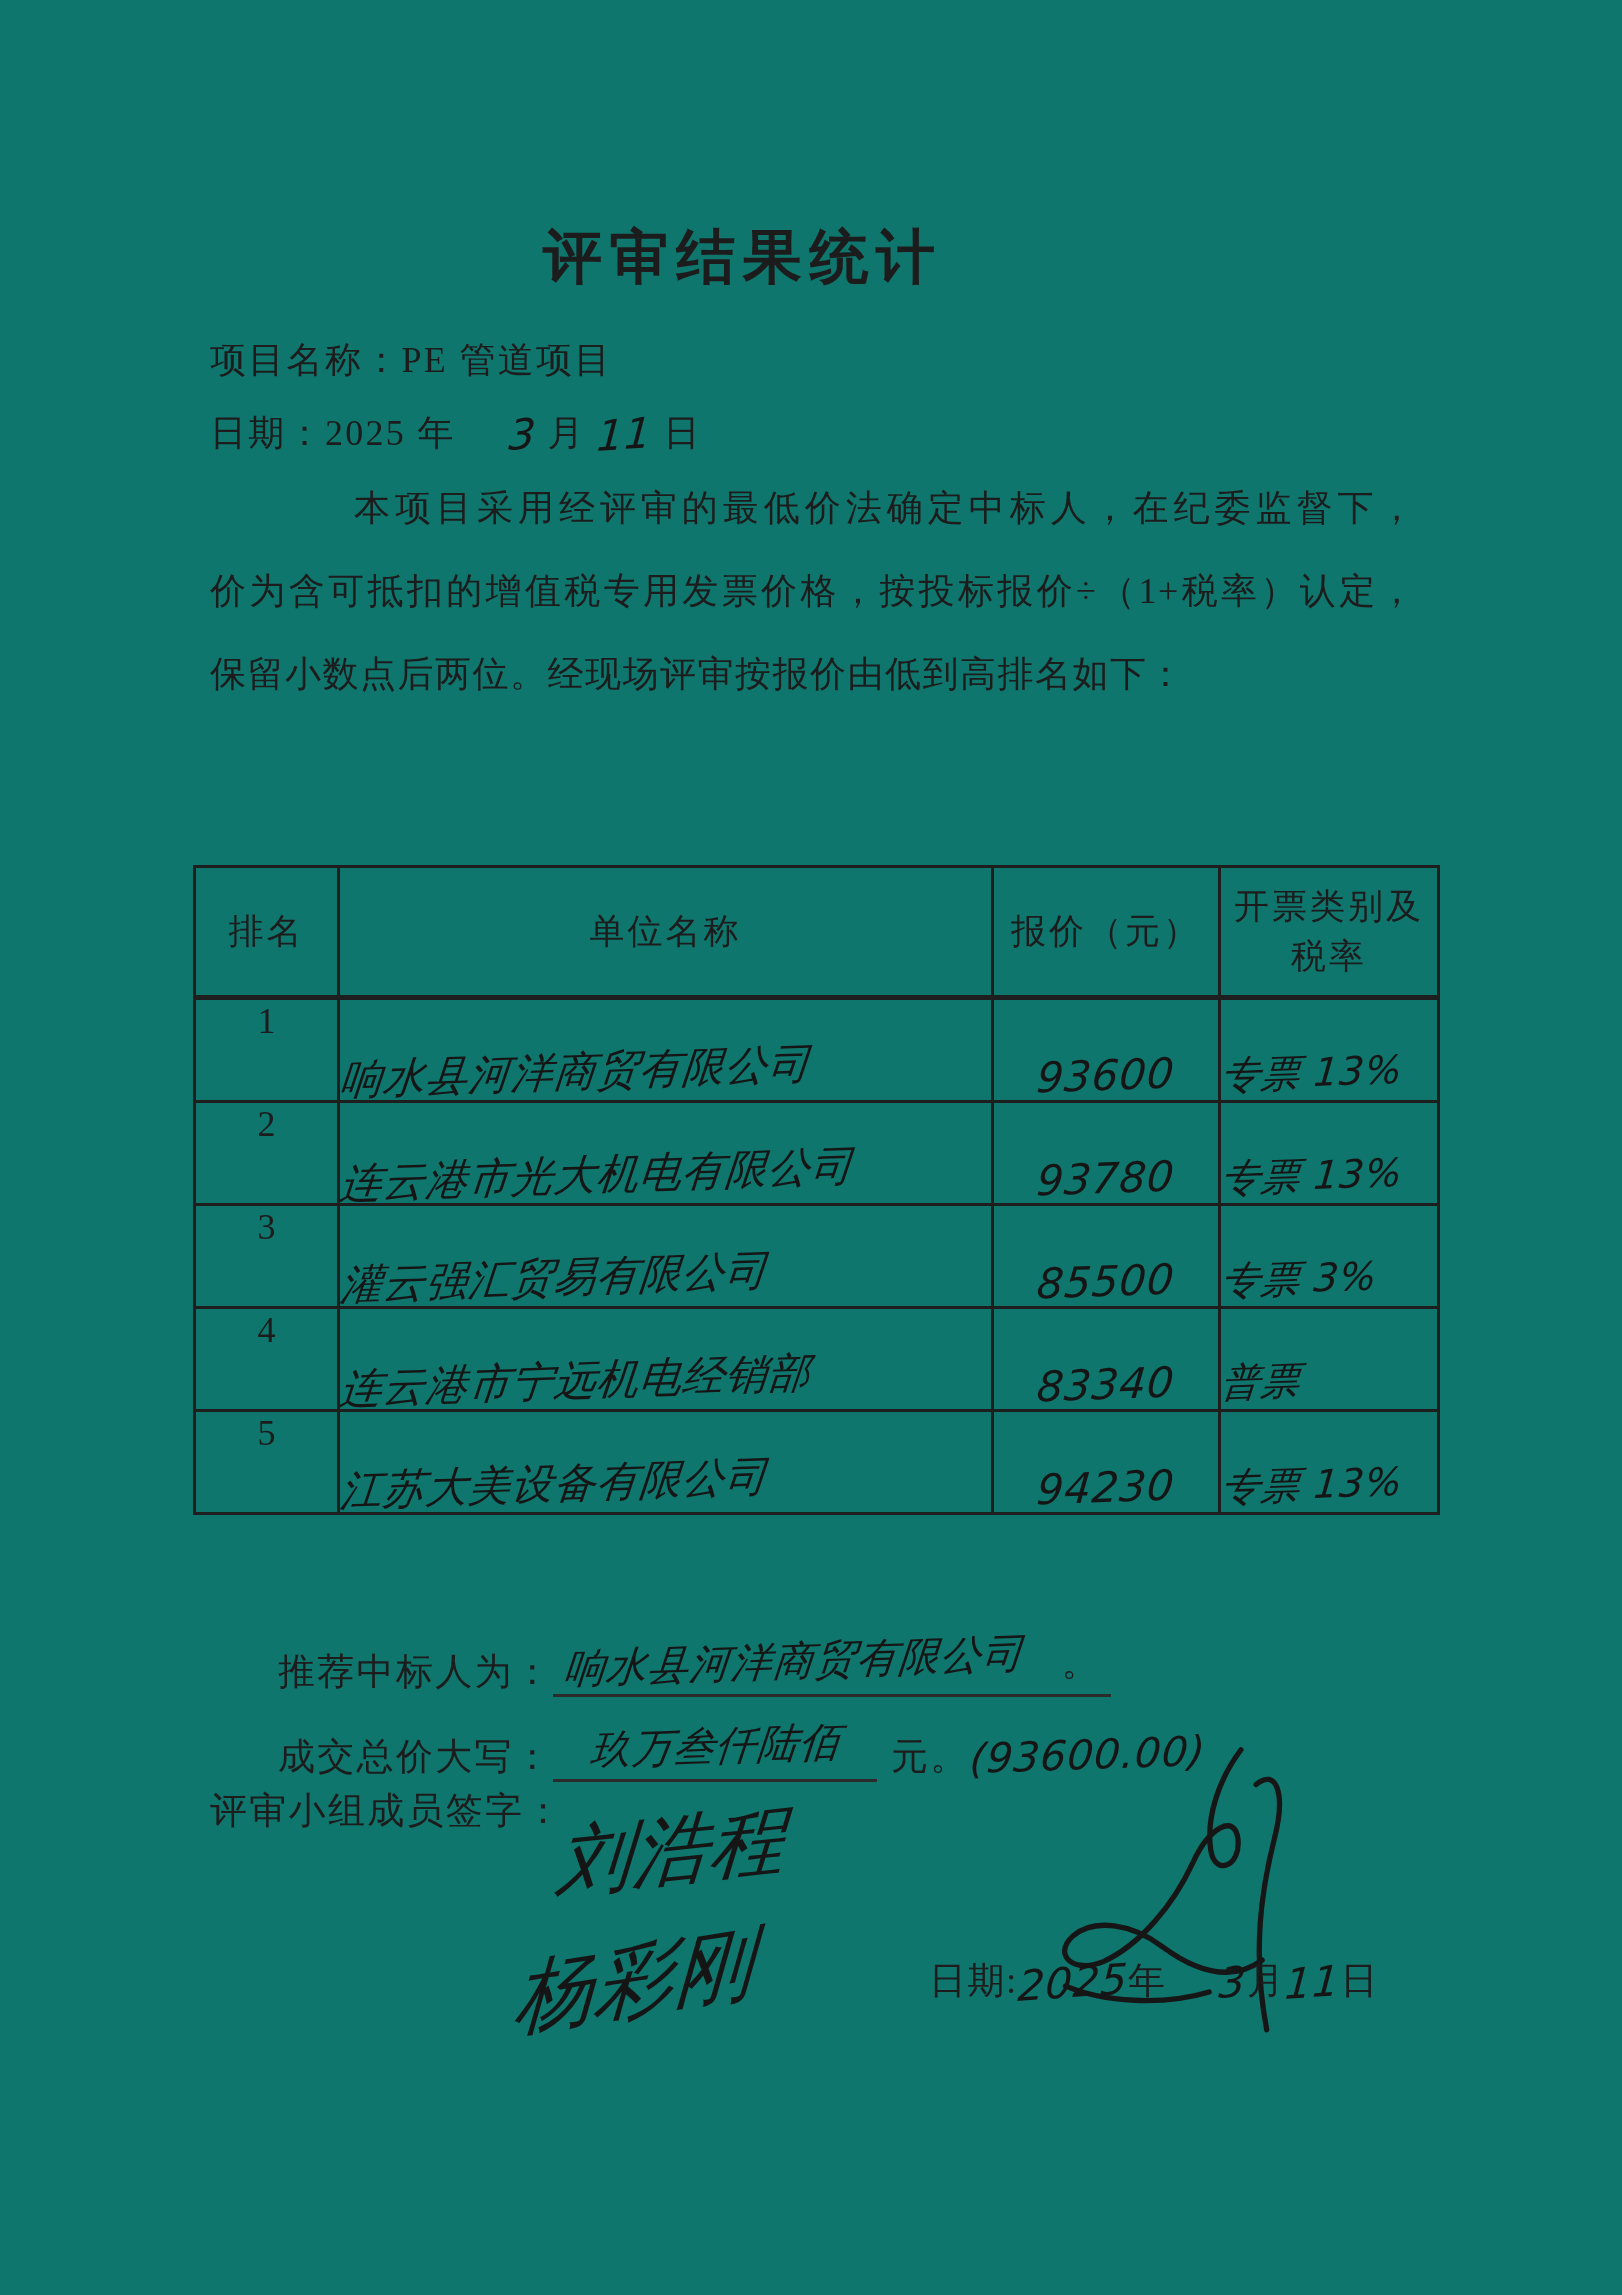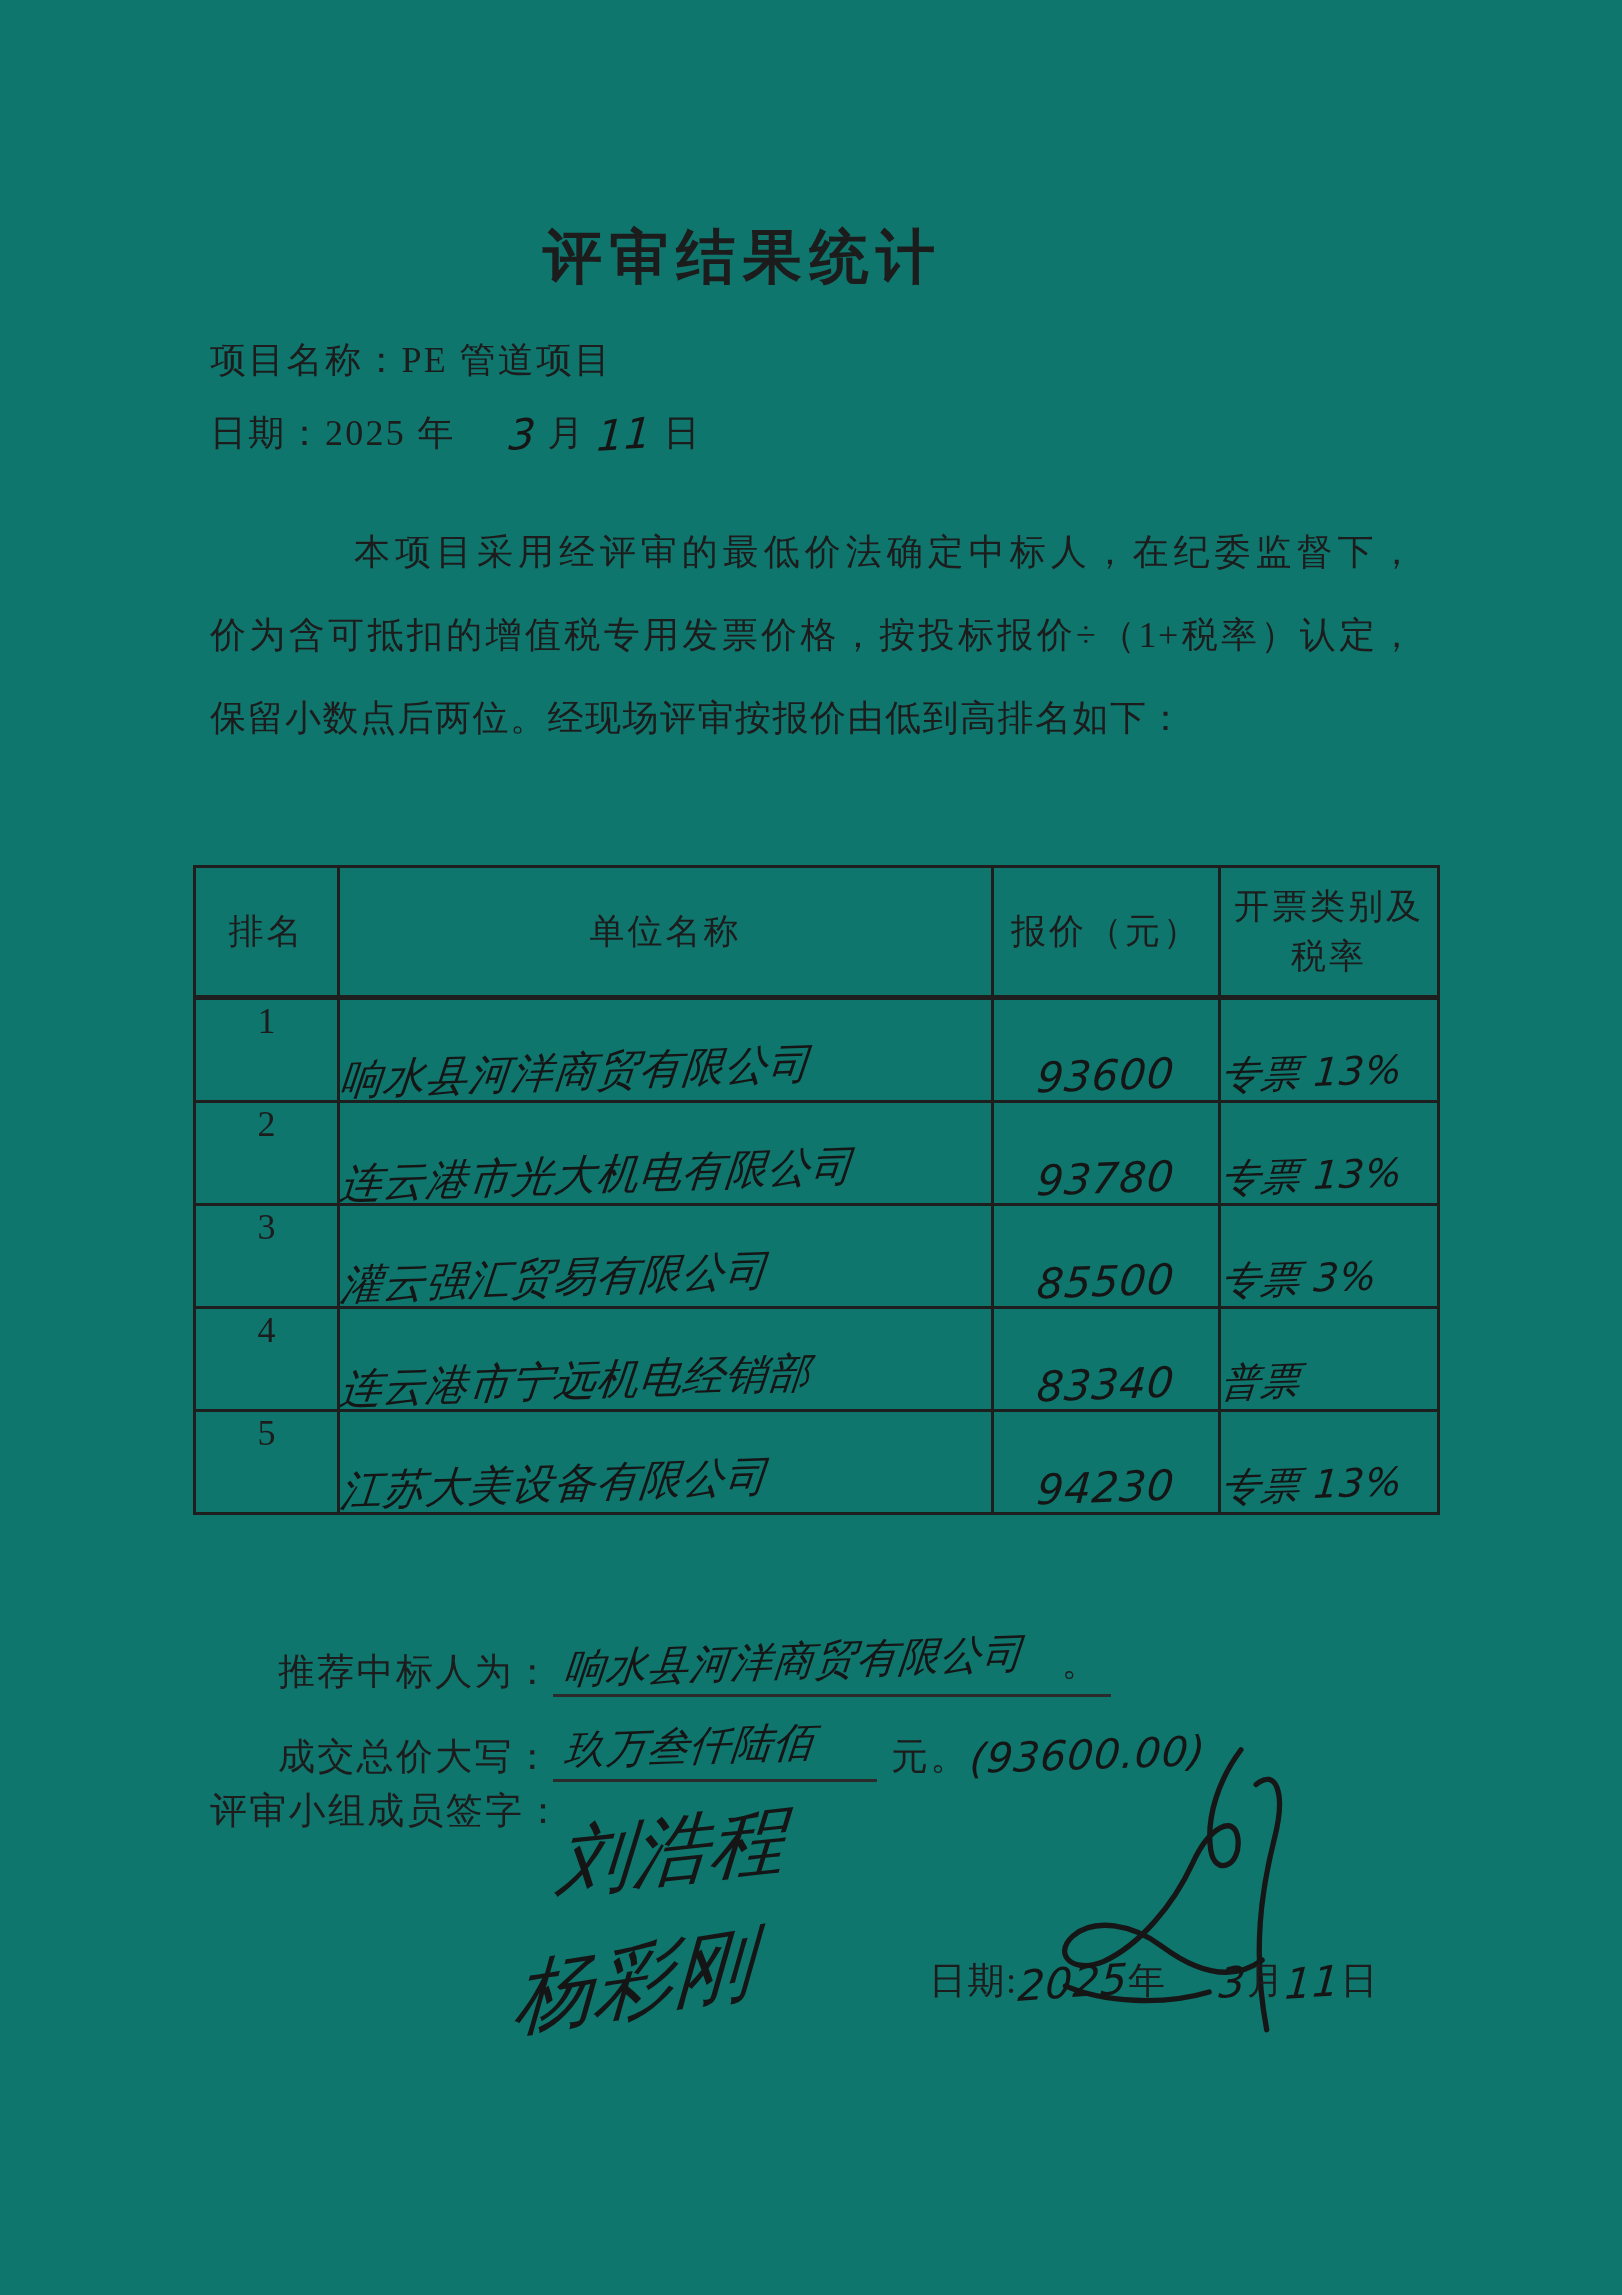--- a/index.html
+++ b/index.html
@@ -6,30 +6,30 @@
   .page{
     position:relative;width:1623px;height:2295px;background:#0f766e;
     font-family:"Liberation Serif","DejaVu Serif",serif;color:#1c1c1c;
     overflow:hidden;margin:0 auto;
   }
   
   .title{
     position:absolute;left:543px;top:218px;margin:0;
     font-size:59px;font-weight:700;letter-spacing:7.6px;white-space:nowrap;
   }
-  .line{position:absolute;white-space:nowrap;font-size:36px;letter-spacing:2.3px;}
+  .line{position:absolute;white-space:nowrap;font-size:36px;letter-spacing:2.3px;text-align:center;}
   .l-project{left:210px;top:336px;}
   .l-date{left:210px;top:406px;}
   .body-block{position:absolute;left:210px;top:489px;width:1206px;}
   .bline{
     font-size:36px;line-height:39px;letter-spacing:1.5px;margin:0 0 44px 0;
     white-space:nowrap;
   }
   .bline.just{text-align:justify;text-align-last:justify;white-space:normal;}
-  .bline.indent{padding-left:144px;margin-top:44px;}
+  .bline.indent{padding-left:144px;}
   
   table.bid{
     position:absolute;left:193px;top:865px;width:1245px;
     border-collapse:collapse;table-layout:fixed;
   }
   table.bid th,table.bid td{border:3px solid #1e1e1e;padding:0;}
   table.bid th{
     height:127px;font-weight:400;font-size:35px;letter-spacing:3px;
     vertical-align:middle;text-align:center;border-bottom-width:5.3px;
   }

